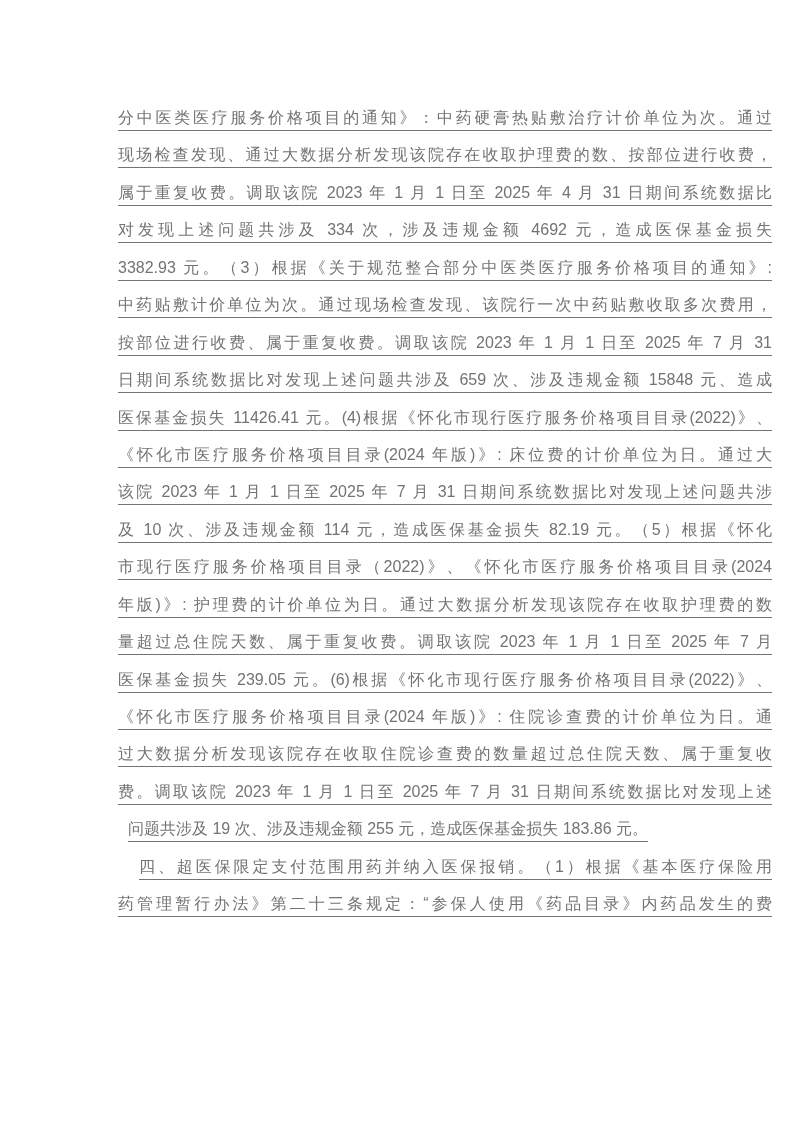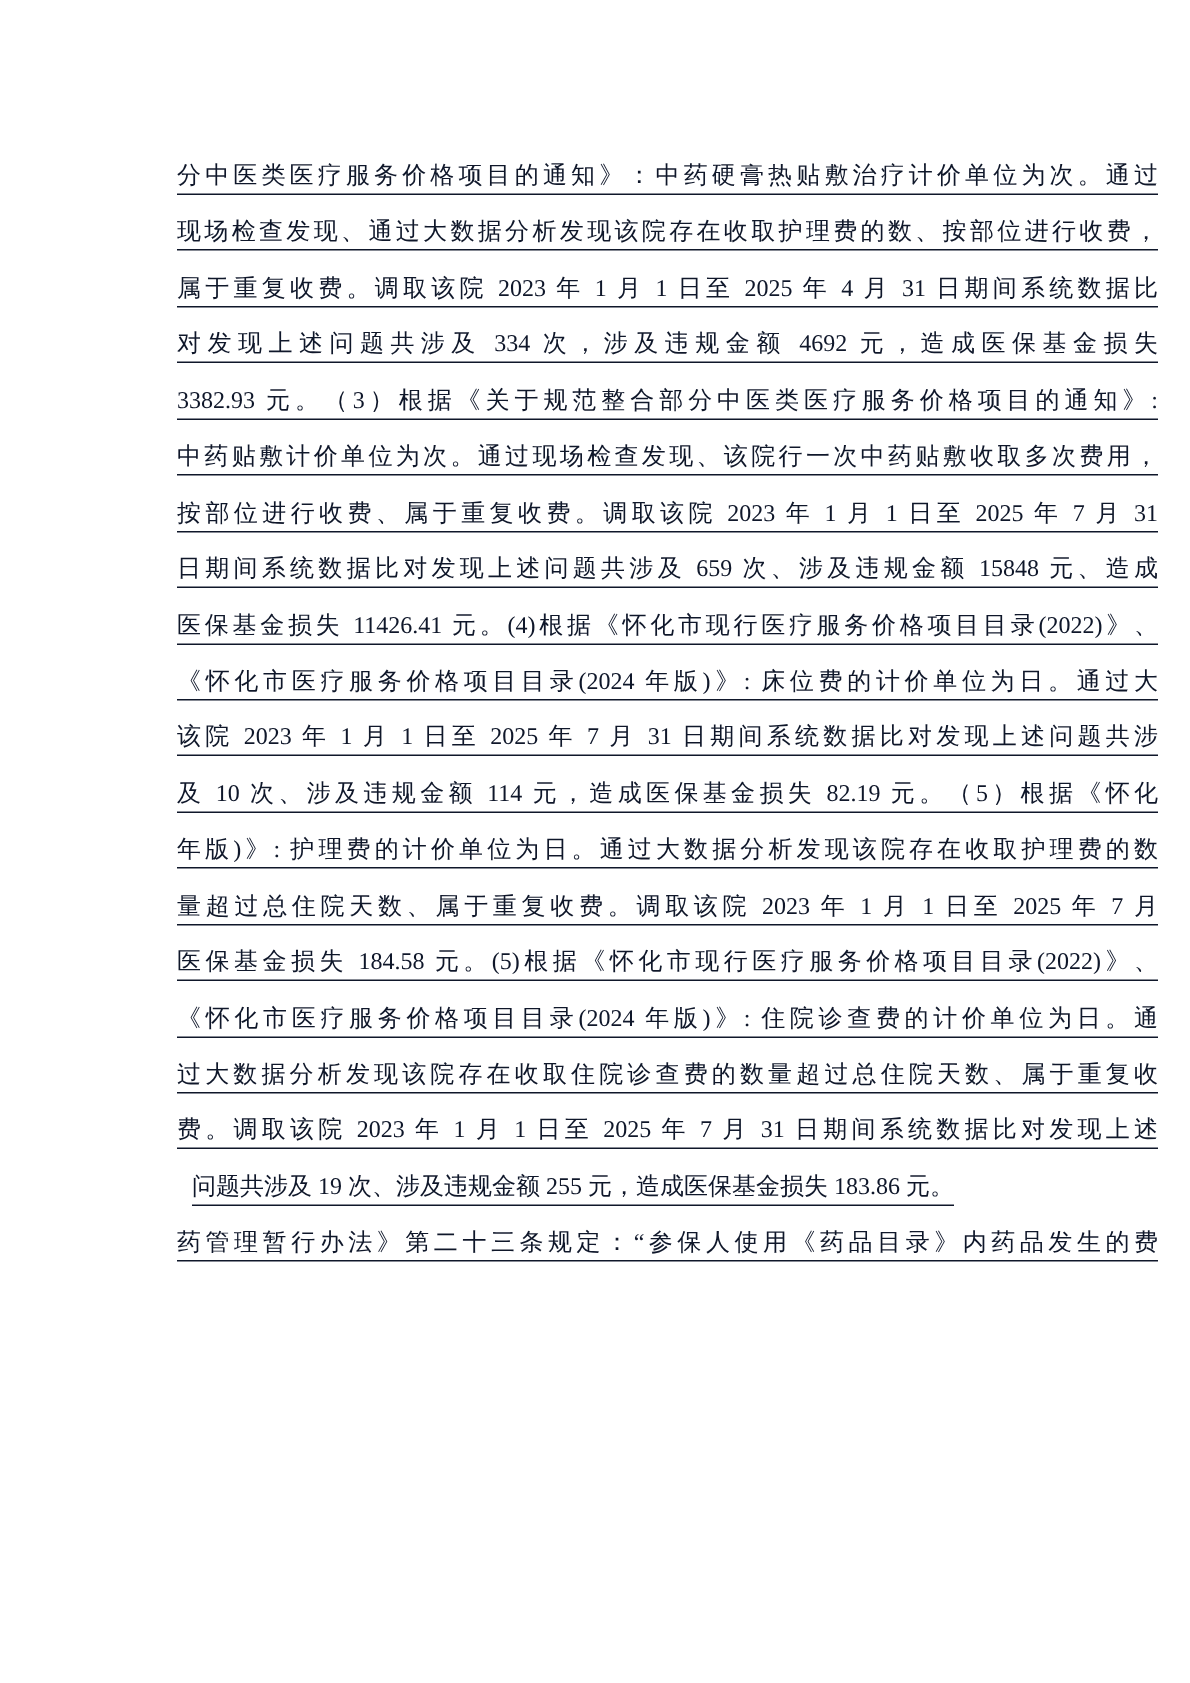--- a/index.html
+++ b/index.html
@@ -6,22 +6,22 @@
     margin: 0;
     padding: 0;
     background: #ffffff;
   }
   .page {
     position: relative;
     width: 793px;
     height: 1072px;
     background: #ffffff;
     overflow: hidden;
-    font-family: Liberation Serif, serif;
-    color: #0f172a;
+    font-family: Liberation Sans, sans-serif;
+    color: #737373;
   }
   .textblock {
     position: absolute;
     left: 118px;
     top: 99px;
     width: 654px;
   }
   .line {
     height: 37.45px;
     line-height: 37.45px;
@@ -49,22 +49,24 @@
       <div class="line j"><span class="u">属于重复收费。调取该院 2023 年 1 月 1 日至 2025 年 4 月 31 日期间系统数据比</span></div>
       <div class="line j"><span class="u">对发现上述问题共涉及 334 次，涉及违规金额 4692 元，造成医保基金损失</span></div>
       <div class="line j"><span class="u">3382.93 元。（3）根据《关于规范整合部分中医类医疗服务价格项目的通知》:</span></div>
       <div class="line j"><span class="u">中药贴敷计价单位为次。通过现场检查发现、该院行一次中药贴敷收取多次费用，</span></div>
       <div class="line j"><span class="u">按部位进行收费、属于重复收费。调取该院 2023 年 1 月 1 日至 2025 年 7 月 31</span></div>
       <div class="line j"><span class="u">日期间系统数据比对发现上述问题共涉及 659 次、涉及违规金额 15848 元、造成</span></div>
       <div class="line j"><span class="u">医保基金损失 11426.41 元。(4)根据《怀化市现行医疗服务价格项目目录(2022)》、</span></div>
       <div class="line j"><span class="u">《怀化市医疗服务价格项目目录(2024 年版)》: 床位费的计价单位为日。通过大</span></div>
       <div class="line j"><span class="u">该院 2023 年 1 月 1 日至 2025 年 7 月 31 日期间系统数据比对发现上述问题共涉</span></div>
       <div class="line j"><span class="u">及 10 次、涉及违规金额 114 元，造成医保基金损失 82.19 元。（5）根据《怀化</span></div>
+      <div class="line j"><span class="u">市现行医疗服务价格项目目录（2022)》、《怀化市医疗服务价格项目目录(2024</span></div>
       <div class="line j"><span class="u">年版)》: 护理费的计价单位为日。通过大数据分析发现该院存在收取护理费的数</span></div>
       <div class="line j"><span class="u">量超过总住院天数、属于重复收费。调取该院 2023 年 1 月 1 日至 2025 年 7 月</span></div>
-      <div class="line j"><span class="u">医保基金损失 184.58 元。(5)根据《怀化市现行医疗服务价格项目目录(2022)》、</span></div>
+      <div class="line j"><span class="u">医保基金损失 239.05 元。(6)根据《怀化市现行医疗服务价格项目目录(2022)》、</span></div>
       <div class="line j"><span class="u">《怀化市医疗服务价格项目目录(2024 年版)》: 住院诊查费的计价单位为日。通</span></div>
       <div class="line j"><span class="u">过大数据分析发现该院存在收取住院诊查费的数量超过总住院天数、属于重复收</span></div>
       <div class="line j"><span class="u">费。调取该院 2023 年 1 月 1 日至 2025 年 7 月 31 日期间系统数据比对发现上述</span></div>
       <div class="line l"><span class="u">问题共涉及 19 次、涉及违规金额 255 元，造成医保基金损失 183.86 元。</span></div>
+      <div class="line j indent"><span class="u">四、超医保限定支付范围用药并纳入医保报销。（1）根据《基本医疗保险用</span></div>
       <div class="line j"><span class="u">药管理暂行办法》第二十三条规定：“参保人使用《药品目录》内药品发生的费</span></div>
     </div>
 </div>
 
 </body></html>

